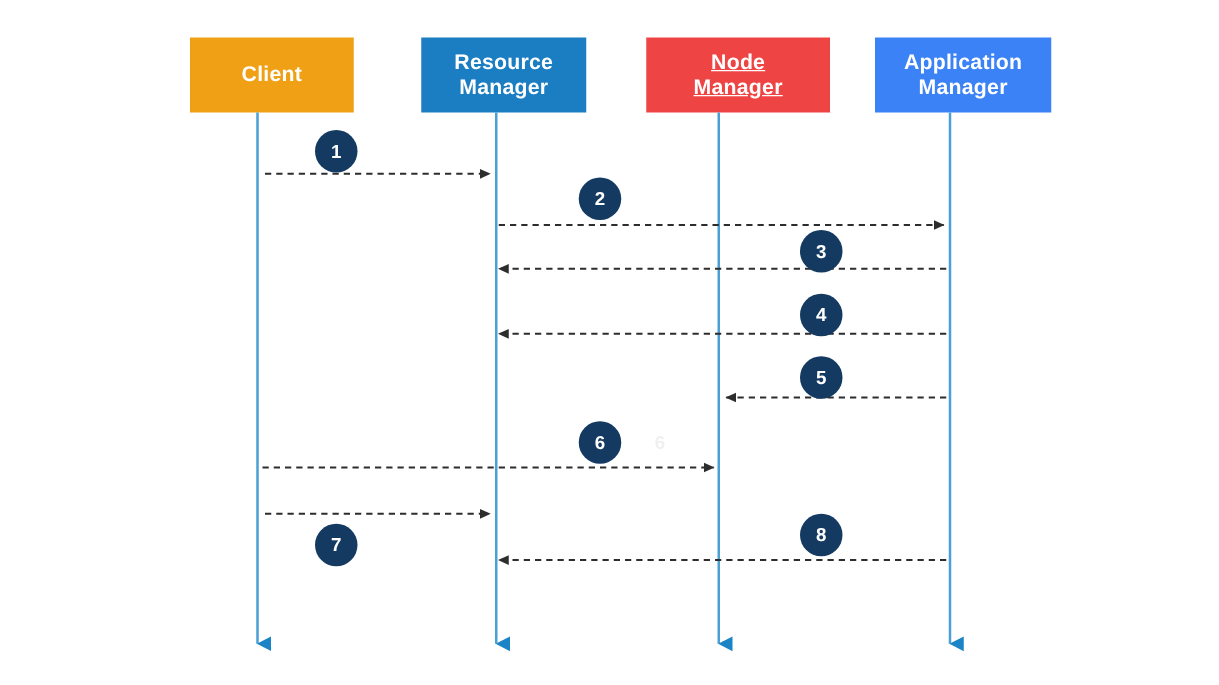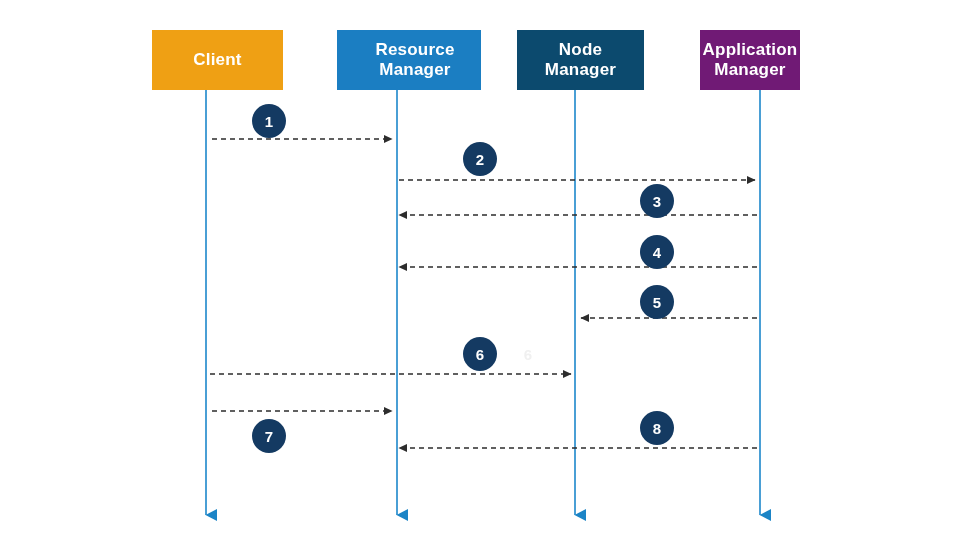--- a/index.html
+++ b/index.html
@@ -99,27 +99,27 @@
         <line x1="210" y1="374" x2="571" y2="374" stroke="#2d2d2d" stroke-width="1.6" stroke-dasharray="5,4" marker-end="url(#arrow-right)"></line>
         <line x1="212" y1="411" x2="392" y2="411" stroke="#2d2d2d" stroke-width="1.6" stroke-dasharray="5,4" marker-end="url(#arrow-right)"></line>
         <line x1="757" y1="448" x2="399" y2="448" stroke="#2d2d2d" stroke-width="1.6" stroke-dasharray="5,4" marker-end="url(#arrow-left)"></line>
       </g>
   </svg>
 
   <div id="boxes-group">
       <div class="lifeline-box" style="left: 152px; top: 30px; width: 131px; height: 60px; background: rgb(239, 160, 20);">
         <div><span>Client</span></div>
       </div>
-      <div class="lifeline-box" style="left: 337px; top: 30px; width: 132px; height: 60px; background: rgb(27, 126, 194); padding-left: 12px;">
+      <div class="lifeline-box" style="left: 337px; top: 30px; width: 132px; height: 60px; background: rgb(27, 126, 194);">
         <div><span>Resource</span><br><span>Manager</span></div>
       </div>
-      <div class="lifeline-box" style="left: 517px; top: 30px; width: 127px; height: 60px; background: #0c4a6e;">
+      <div class="lifeline-box" style="left: 517px; top: 30px; width: 147px; height: 60px; background: #ef4444; text-decoration: underline;">
         <div><span>Node</span><br><span>Manager</span></div>
       </div>
-      <div class="lifeline-box" style="left: 700px; top: 30px; width: 100px; height: 60px; background: #701a75;">
+      <div class="lifeline-box" style="left: 700px; top: 30px; width: 141px; height: 60px; background: #3b82f6;">
         <div><span>Application</span><br><span>Manager</span></div>
       </div>
     </div>
   <div id="badges-group">
       <div class="badge" style="left: 252px; top: 104px; background: rgb(20, 58, 98);">1</div>
       <div class="badge" style="left: 463px; top: 142px; background: rgb(20, 58, 98);">2</div>
       <div class="badge" style="left: 640px; top: 184px; background: rgb(20, 58, 98);">3</div>
       <div class="badge" style="left: 640px; top: 235px; background: rgb(20, 58, 98);">4</div>
       <div class="badge" style="left: 640px; top: 285px; background: rgb(20, 58, 98);">5</div>
       <div class="ghost-badge" style="left: 511px; top: 337px;">6</div>

